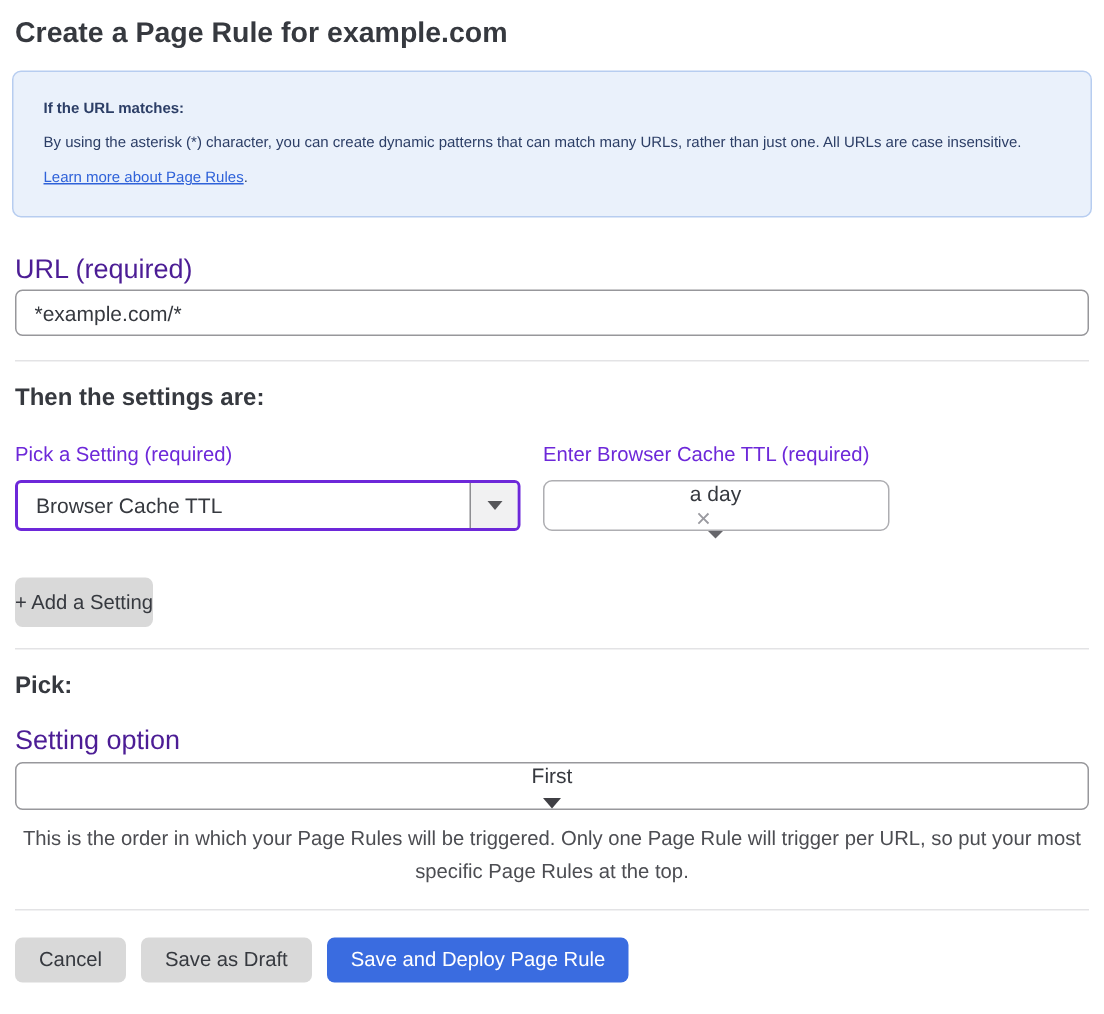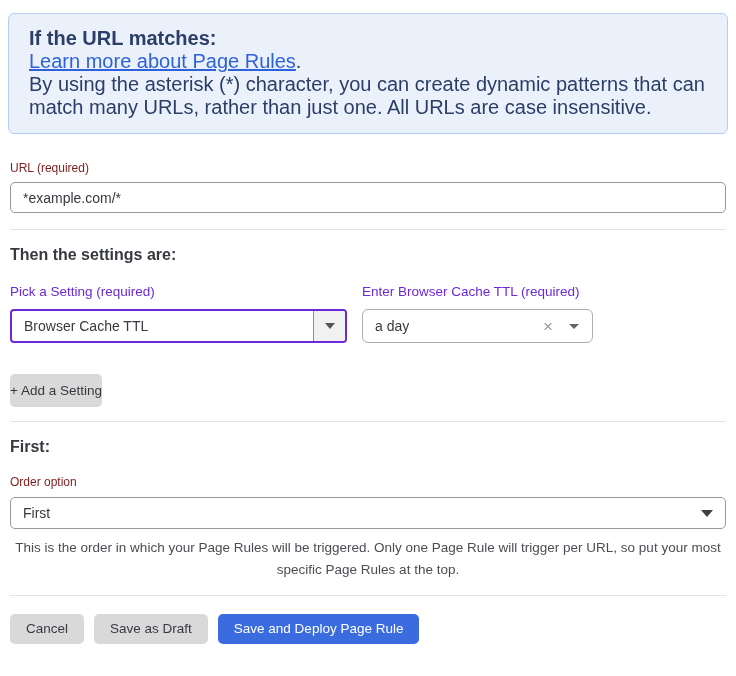--- a/index.html
+++ b/index.html
@@ -21,34 +21,34 @@
     margin: 11px 0 0 0;
     line-height: 23px;
   }
 
   .info-box {
     margin: 13px -2px 0 -2px;
     background: var(--info-bg, #eaf1fb);
     border: 1px solid var(--info-border, #b7cdf0);
     border-radius: 6px;
     padding: 13px 8px 14px 20px;
-    font-size: 20px;
+    font-size: 10px;
     line-height: 23px;
     color: var(--info-text, #2c3e66);
   }
   .info-box .info-heading { font-weight: 700; }
   .info-box a {
     color: var(--link, #2f62d9);
     text-decoration: underline;
     cursor: pointer;
   }
 
   .field-label {
-    font-size: 12px;
-    color: #7f1d1d;
+    font-size: 18px;
+    color: #4c1d95;
     margin-top: 26px;
     line-height: 16px;
   }
   .text-input {
     margin-top: 6px;
     width: 100%;
     height: 31px;
     border: 1px solid #97979b;
     border-radius: 5px;
     padding: 0 12px;
@@ -131,20 +131,21 @@
   .combo-box {
     margin-top: 9px;
     height: 34px;
     background: #fff;
     border: 1px solid #aeaeb2;
     border-radius: 6px;
     display: flex;
     align-items: center;
     padding: 0 13px 0 12px;
     cursor: pointer;
+    flex-direction: column;
   }
   .combo-box .combo-value {
     flex: 1;
     font-size: 14px;
     color: #36393f;
   }
   .combo-box .clear-x {
     font-size: 17px;
     color: #9a9aa0;
     line-height: 1;
@@ -179,20 +180,21 @@
   .full-select {
     margin-top: 7px;
     height: 32px;
     background: #fff;
     border: 1px solid #98989c;
     border-radius: 5px;
     display: flex;
     align-items: center;
     padding: 0 12px;
     cursor: pointer;
+    flex-direction: column;
   }
   .full-select .select-value {
     flex: 1;
     font-size: 14px;
     color: #36393f;
   }
   .full-select .caret-dark {
     width: 0; height: 0;
     border-left: 6px solid transparent;
     border-right: 6px solid transparent;
@@ -216,25 +218,26 @@
   .btn-primary {
     background: var(--accent-blue, #3a6ce0);
     color: #ffffff;
   }
 </style>
 </head>
 <body>
 
 <div class="container">
 
+  <h1 class="page-title">Create a Page Rule for example.com</h1>
 
   <div class="info-box">
     <div class="info-heading">If the URL matches:</div>
+    <div>By using the asterisk (*) character, you can create dynamic patterns that can match many URLs, rather than just one. All URLs are case insensitive.</div>
     <div><a>Learn more about Page Rules</a><span>.</span></div>
-    <div>By using the asterisk (*) character, you can create dynamic patterns that can match many URLs, rather than just one. All URLs are case insensitive.</div>
   </div>
 
   <div class="field-label">URL (required)</div>
   <input type="text" class="text-input" value="*example.com/*" style="">
 
   <hr class="divider">
 
   <div class="section-heading">Then the settings are:</div>
 
   <div class="settings-row">
@@ -254,23 +257,23 @@
         <span class="clear-x">×</span>
         <span class="caret-down-sm"></span>
       </div>
     </div>
   </div>
 
   <button class="btn btn-gray add-setting-btn">+ Add a Setting</button>
 
   <hr class="divider" style="margin-top:14px;">
 
-  <div class="section-heading">First:</div>
-
-  <div class="field-label" style="margin-top:19px;">Order option</div>
+  <div class="section-heading">Pick:</div>
+
+  <div class="field-label" style="margin-top:19px;">Setting option</div>
   <div class="full-select">
     <div class="select-value">First</div>
     <span class="caret-dark"></span>
   </div>
   <div class="order-helper">This is the order in which your Page Rules will be triggered. Only one Page Rule will trigger per URL, so put your most specific Page Rules at the top.</div>
 
   <hr class="divider" style="margin-top:14px;">
 
   <div class="actions-row">
     <button class="btn btn-gray">Cancel</button>

